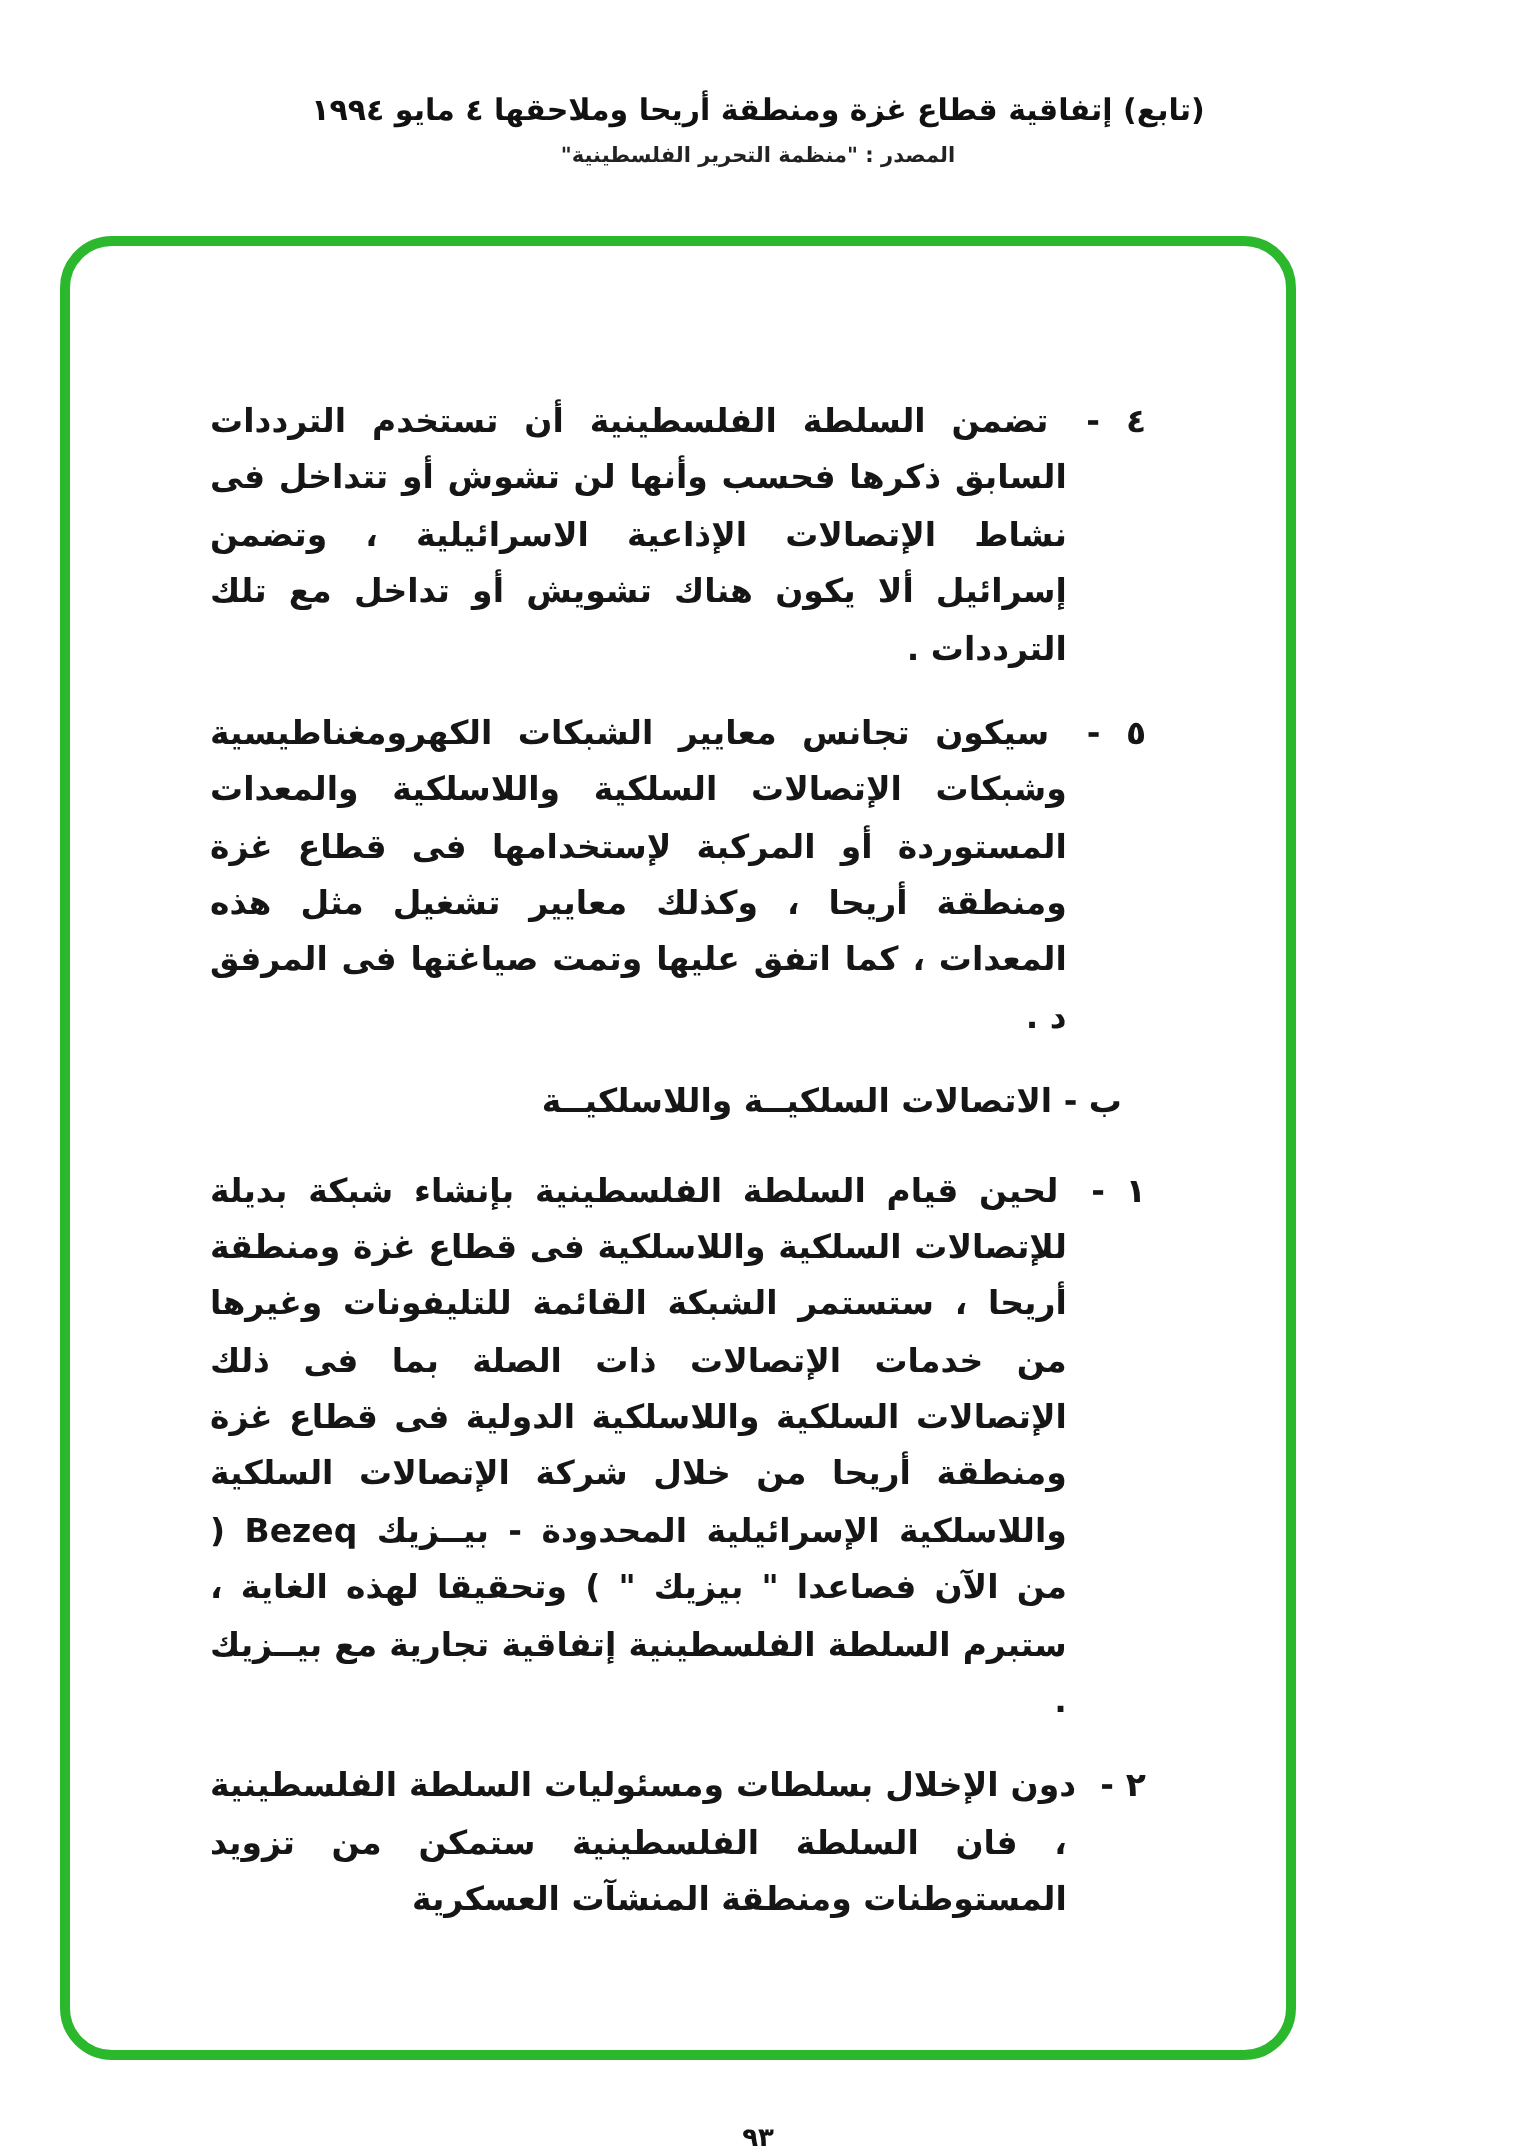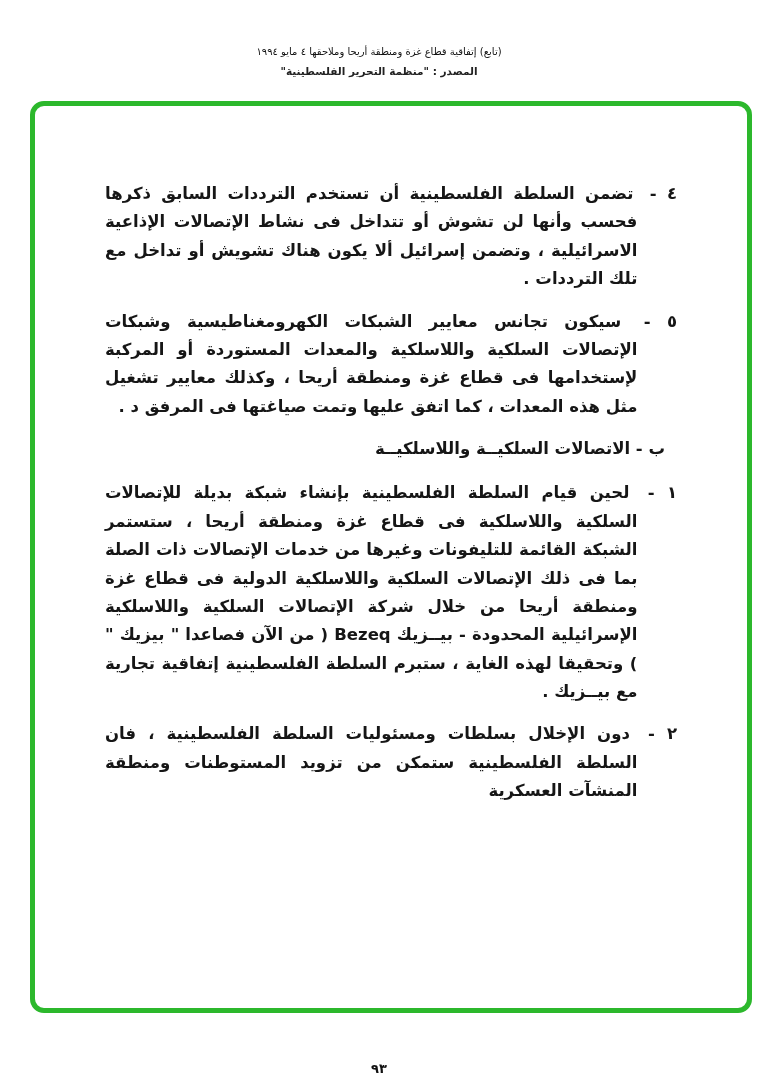--- a/index.html
+++ b/index.html
@@ -15,38 +15,38 @@
     background: #ffffff;
     overflow: hidden;
   }
   .header {
     text-align: center;
     padding-top: 46px;
     direction: rtl;
     color: #111111;
   }
   .doc-title {
-    font-size: 10px;
-    font-weight: normal;
+    font-size: 15px;
+    font-weight: bold;
     letter-spacing: 0.5px;
   }
   .doc-source {
     margin-top: 8px;
     font-size: 10.5px;
     font-weight: bold;
     color: #222222;
   }
   .green-frame {
     position: absolute;
     left: 30px;
-    top: 101px;
-    width: 722px;
+    top: 118px;
+    width: 618px;
     height: 912px;
     border: 5px solid #2cb82c;
-    border-radius: 14px;
+    border-radius: 26px;
     background: #ffffff;
     box-sizing: border-box;
   }
   .content {
     direction: rtl;
     padding: 74px 70px 0 70px;
     color: #161616;
     font-size: 16.5px;
     font-weight: bold;
     line-height: 1.72;

